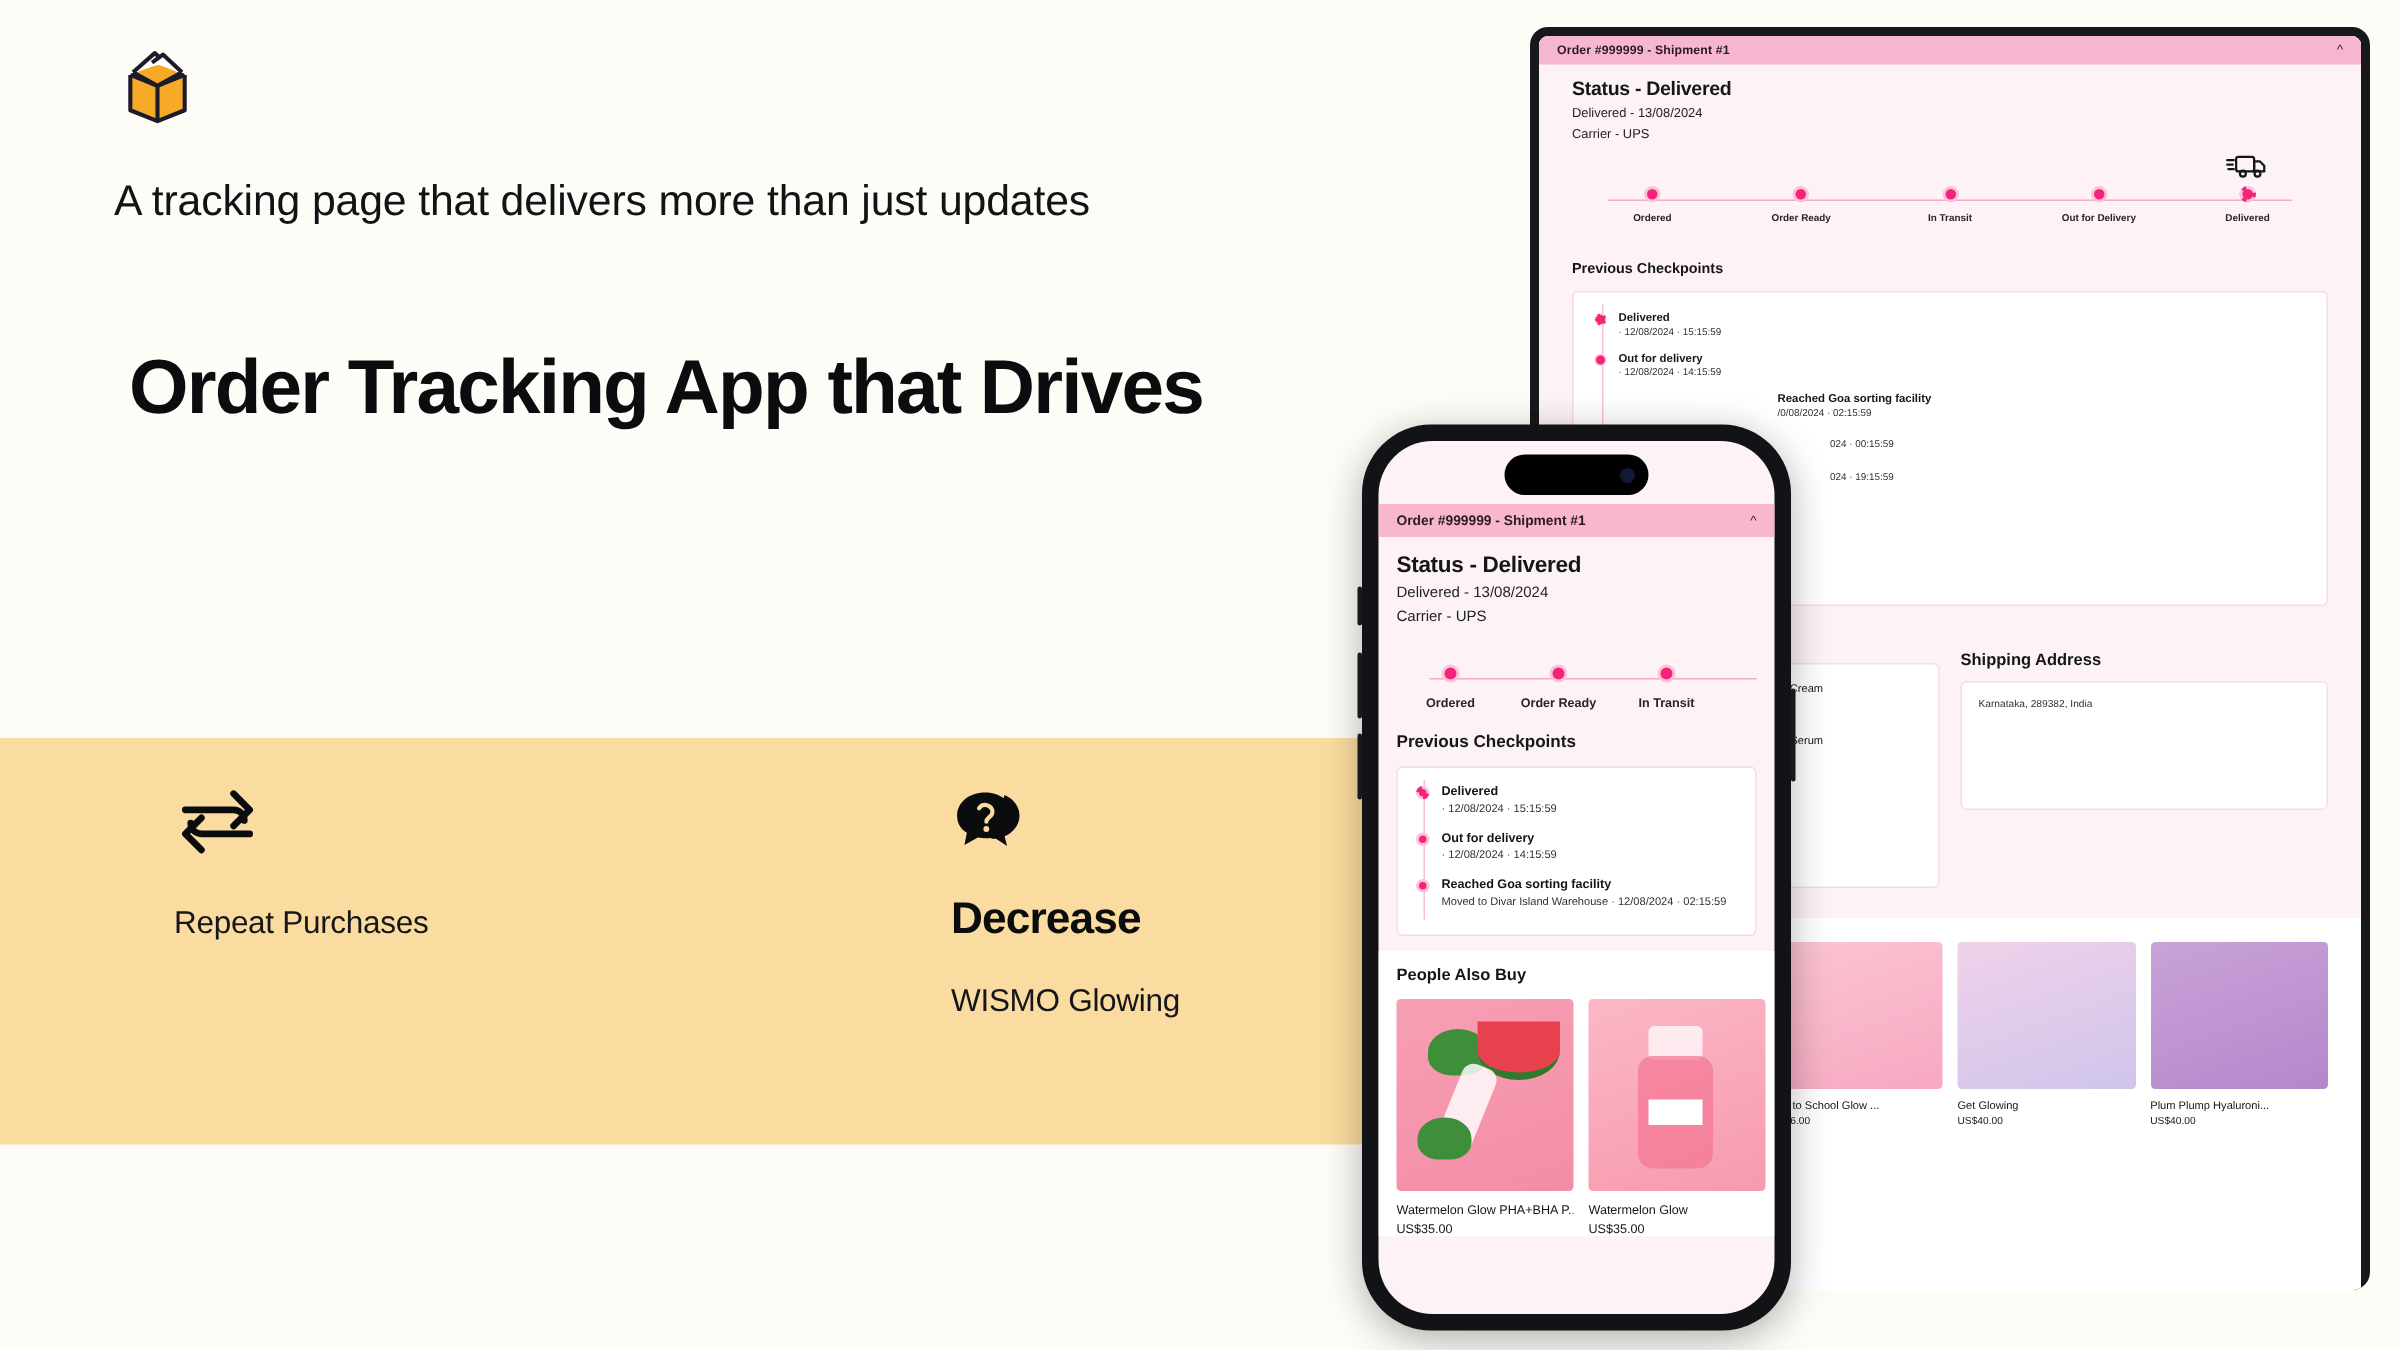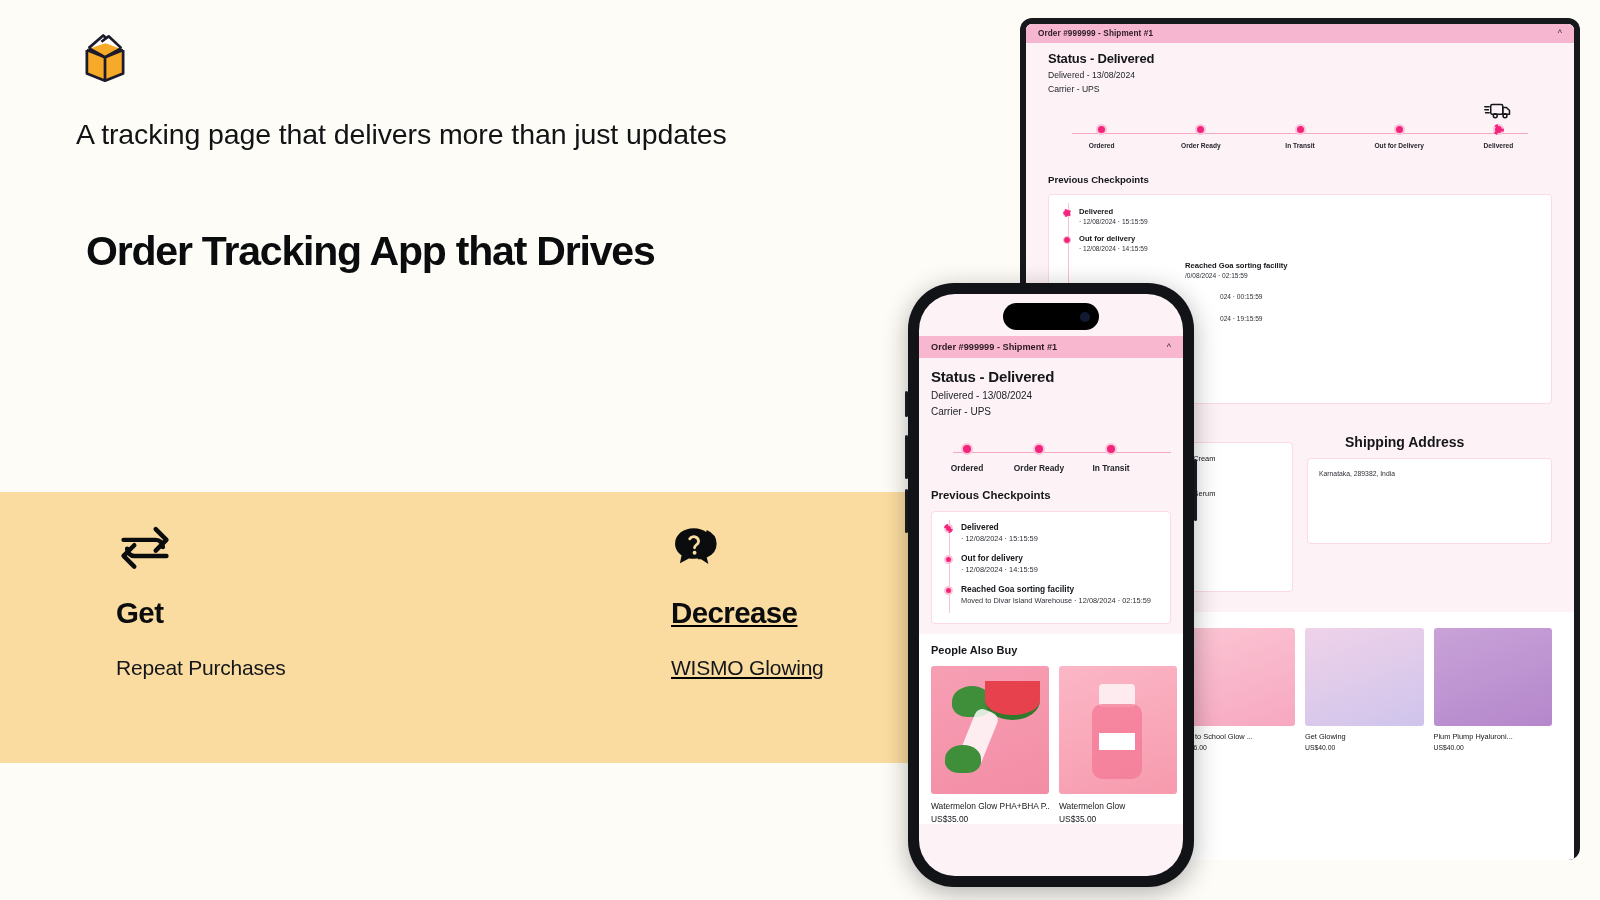--- a/index.html
+++ b/index.html
@@ -22,40 +22,40 @@
   .logo-box { position: absolute; left: 76px; top: 30px; width: 58px; height: 58px; }
 
   .kicker {
     position: absolute; left: 76px; top: 118px; width: 860px;
     font-size: 28.5px; font-weight: 400; color: #111315;
     letter-spacing: -0.1px; white-space: nowrap;
   }
 
   .headline-1 {
     position: absolute; left: 86px; top: 228px; width: 880px;
-    font-size: 41px; font-weight: 700; color: #0B0C0E;
+    font-size: 51px; font-weight: 700; color: #0B0C0E;
     letter-spacing: -1.2px; white-space: nowrap;
   }
   .headline-2-wrap {
     position: absolute; left: 76px; top: 304px;
     width: 720px; height: 68px;
     background: linear-gradient(90deg, #FCF0AE 0%, #FBD9B0 33%, #FBC8C9 58%, #F9A0E6 100%);
   }
   .headline-2 {
     position: absolute; left: 12px; top: 0px;
     font-size: 55px; line-height: 68px; font-weight: 700; color: #0B0C0E;
     letter-spacing: -1.2px; white-space: nowrap;
   }
 
   
   .features { position: absolute; left: 0; top: 492px; width: 911px; height: 271px; }
   .feature { position: absolute; top: 24px; }
   .feature.f0 { left: 116px; width: 230px; }
   .feature.f1 { left: 375px; width: 238px; }
-  .feature.f2 { left: 671px; width: 230px; text-decoration: underline; }
+  .feature.f2 { left: 634px; width: 230px; }
   .feature-icon { height: 62px; display: flex; align-items: center; }
   .feature-title {
     margin-top: 18px; font-size: 29.5px; font-weight: 700;
     color: #0B0C0E; letter-spacing: -0.6px;
   }
   .feature-sub {
     margin-top: 22px; font-size: 21px; font-weight: 400;
     color: #14161A; line-height: 1.52; letter-spacing: -0.2px;
   }
 
@@ -114,21 +114,21 @@
   .dt-cp-dot {
     width: 8px; height: 8px; border-radius: 50%; background: #F4247C;
     border: 1.8px solid #FAC3D8; flex: 0 0 auto; margin-top: 2px; position: relative; z-index: 2;
   }
   .dt-cp-dot.dashed { border-style: dashed; }
   .dt-cp-name { font-size: 7.6px; font-weight: 700; color: #14161A; }
   .dt-cp-meta { font-size: 6.6px; color: #2C3036; margin-top: 2px; }
   .dt-panelwrap { background: #FDF2F6; padding: 16px 0 18px 0; margin-top: 14px; }
   .dt-cols { display: flex; gap: 14px; padding: 0 22px; }
   .dt-col { flex: 1; }
-  .dt-col-title { font-size: 14px; font-weight: 700; color: #14161A; margin-bottom: 8px; margin-left: 38px; }
+  .dt-col-title { font-size: 11px; font-weight: 700; color: #14161A; margin-bottom: 8px; }
   .dt-col-box { border: 1px solid #FBD9E6; background: #FFFFFF; border-radius: 4px; padding: 11px; min-height: 86px; }
   .dt-col-box.tall { min-height: 150px; }
   .dt-addr-text { font-size: 6.8px; color: #2C3036; }
   .dt-prod-line { font-size: 7.4px; color: #14161A; margin-bottom: 26px; }
 
   .dt-reco { padding: 16px 22px 0 22px; background: #FFFFFF; }
   .dt-reco-grid { display: flex; gap: 10px; }
   .dt-card { flex: 1; }
   .dt-card-img { width: 100%; height: 98px; border-radius: 3px; position: relative; overflow: hidden; }
   .dt-card-name { font-size: 7.4px; color: #14161A; margin-top: 6px; white-space: nowrap; overflow: hidden; }
@@ -220,21 +220,20 @@
 
     <div class="feature f0">
       <div class="feature-icon">
         <svg viewBox="0 0 64 56" width="58" height="50">
           <path d="M8 20 H44 a8 8 0 0 1 8 8 v0" fill="none" stroke="#0B0C0E" stroke-width="5" stroke-linecap="round"></path>
           <path d="M44 8 L56 20 L44 32" fill="none" stroke="#0B0C0E" stroke-width="5" stroke-linecap="round" stroke-linejoin="round"></path>
           <path d="M56 38 H20 a8 8 0 0 1 -8 -8 v0" fill="none" stroke="#0B0C0E" stroke-width="5" stroke-linecap="round"></path>
           <path d="M20 26 L8 38 L20 50" fill="none" stroke="#0B0C0E" stroke-width="5" stroke-linecap="round" stroke-linejoin="round"></path>
         </svg>
       </div>
-      <div class="feature-title">Get</div>
       <div class="feature-sub">Repeat Purchases</div>
     </div>
 
 
     <div class="feature f2">
       <div class="feature-icon">
         <svg viewBox="0 0 64 58" width="52" height="48">
           <path d="M44 8 a22 19 0 0 1 0 34 l2 8 l-9 -6 a30 24 0 0 1 -4 0" fill="#0B0C0E"></path>
           <path d="M28 6 C15 6 5 14 5 25 c0 6 3 11 8 14 l-2 10 l11 -6 c2 .4 4 .6 6 .6 c13 0 23 -8 23 -18.6 S41 6 28 6 Z" fill="#0B0C0E"></path>
           <path d="M23 19 a6 6 0 0 1 11 3 c0 4 -5 4.5 -5 8" fill="none" stroke="#FBDCA0" stroke-width="3.4" stroke-linecap="round"></path>

